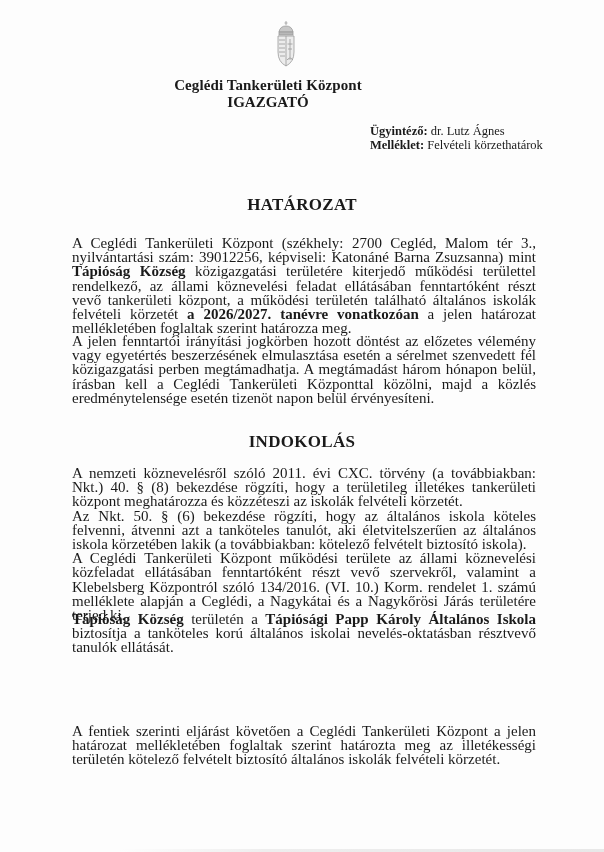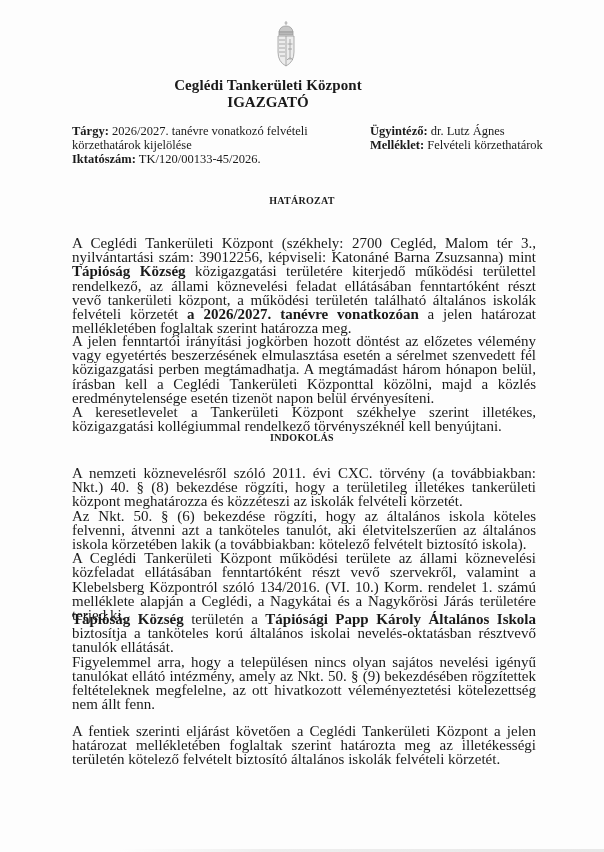--- a/index.html
+++ b/index.html
@@ -7,21 +7,21 @@
          font-family: "Liberation Serif", "DejaVu Serif", serif; color: #1a1a1a; }
   .page { position: absolute; left: 0; top: 0; width: 604px; height: 852px; background: #fdfdfd; }
   .crest { position: absolute; left: 274px; top: 20px; width: 24px; height: 50px; }
   .org { position: absolute; left: 0; width: 536px; text-align: center; font-weight: bold; }
   .org-name { top: 77px; font-size: 15px; letter-spacing: 0.1px; }
   .org-sub { top: 94px; font-size: 15px; }
   .meta { position: absolute; font-size: 12.5px; line-height: 14px; }
   .meta-left { left: 72px; top: 124px; width: 260px; }
   .meta-right { left: 370px; top: 124px; width: 220px; }
   .meta b { font-weight: bold; }
-  .heading { position: absolute; left: 0; width: 604px; text-align: center; font-weight: bold; font-size: 10px; letter-spacing: 0.3px; }
+  .heading { position: absolute; left: 0; width: 604px; text-align: center; font-weight: bold; font-size: 17px; letter-spacing: 0.3px; }
   .h1 { top: 195px; }
   .h2 { top: 432px; }
   .para { position: absolute; left: 72px; width: 464px; font-size: 15px; line-height: 14.2px; text-align: justify; margin: 0; }
   .para b { font-weight: bold; }
   .p1 { top: 236px; }
   .p2 { top: 334px; }
   .p3 { top: 466px; }
   .p4 { top: 612px; }
   .p5 { top: 724px; }
   .line { display: block; }
@@ -41,49 +41,42 @@
       <path d="M12 16 L12 46"></path>
       <path d="M5 20 L11 20 M5 24 L11 24 M5 28 L11 28 M5 32 L11 32 M6 36 L11 36"></path>
       <path d="M16 19 L16 40 M13.5 24 L18.5 24 M14 29 L18 29"></path>
       <path d="M13 40 Q16 36 19 40" fill="#d0d0d0"></path>
     </g>
   </svg>
 
   <div class="org org-name">Ceglédi Tankerületi Központ</div>
   <div class="org org-sub">IGAZGATÓ</div>
 
-  <div class="meta meta-left">
-    <span class="line"><b>Tárgy:</b> <span>2026/2027. tanévre vonatkozó felvételi</span></span>
-    <span class="line">körzethatárok kijelölése</span>
-    <span class="line"><b>Iktatószám:</b> <span>TK/120/00133-45/2026.</span></span>
-  </div>
 
   <div class="meta meta-right">
     <span class="line"><b>Ügyintéző:</b> <span>dr. Lutz Ágnes</span></span>
     <span class="line"><b>Melléklet:</b> <span>Felvételi körzethatárok</span></span>
   </div>
 
   <div class="heading h1">HATÁROZAT</div>
 
   <p class="para p1"><span>A Ceglédi Tankerületi Központ (székhely: 2700 Cegléd, Malom tér 3., nyilvántartási szám: 39012256, képviseli: Katonáné Barna Zsuzsanna) mint </span><b>Tápióság Község</b><span> közigazgatási területére kiterjedő működési területtel rendelkező, az állami köznevelési feladat ellátásában fenntartóként részt vevő tankerületi központ, a működési területén található általános iskolák felvételi körzetét </span><b>a 2026/2027. tanévre vonatkozóan</b><span> a jelen határozat mellékletében foglaltak szerint határozza meg.</span></p>
 
   <div class="para p2">
     <span class="line">A jelen fenntartói irányítási jogkörben hozott döntést az előzetes vélemény vagy egyetértés beszerzésének elmulasztása esetén a sérelmet szenvedett fél közigazgatási perben megtámadhatja. A megtámadást három hónapon belül, írásban kell a Ceglédi Tankerületi Központtal közölni, majd a közlés eredménytelensége esetén tizenöt napon belül érvényesíteni.</span>
-    <span class="line">A keresetlevelet a Tankerületi Központ székhelye szerint illetékes, közigazgatási kollégiummal rendelkező törvényszéknél kell benyújtani.</span>
   </div>
 
   <div class="heading h2">INDOKOLÁS</div>
 
   <div class="para p3">
     <span class="line">A nemzeti köznevelésről szóló 2011. évi CXC. törvény (a továbbiakban: Nkt.) 40. § (8) bekezdése rögzíti, hogy a területileg illetékes tankerületi központ meghatározza és közzéteszi az iskolák felvételi körzetét.</span>
     <span class="line">Az Nkt. 50. § (6) bekezdése rögzíti, hogy az általános iskola köteles felvenni, átvenni azt a tanköteles tanulót, aki életvitelszerűen az általános iskola körzetében lakik (a továbbiakban: kötelező felvételt biztosító iskola).</span>
     <span class="line">A Ceglédi Tankerületi Központ működési területe az állami köznevelési közfeladat ellátásában fenntartóként részt vevő szervekről, valamint a Klebelsberg Központról szóló 134/2016. (VI. 10.) Korm. rendelet 1. számú melléklete alapján a Ceglédi, a Nagykátai és a Nagykőrösi Járás területére terjed ki.</span>
   </div>
 
   <div class="para p4">
     <span class="line"><b>Tápióság Község</b><span> területén a </span><b>Tápiósági Papp Károly Általános Iskola</b><span> biztosítja a tanköteles korú általános iskolai nevelés-oktatásban résztvevő tanulók ellátását.</span></span>
-    <span class="line">Figyelemmel arra, hogy a településen nincs olyan sajátos nevelési igényű tanulókat ellátó intézmény, amely az Nkt. 50. § (9) bekezdésében rögzítettek feltételeknek megfelelne, az ott hivatkozott véleményeztetési kötelezettség nem állt fenn.</span>
   </div>
 
   <p class="para p5">A fentiek szerinti eljárást követően a Ceglédi Tankerületi Központ a jelen határozat mellékletében foglaltak szerint határozta meg az illetékességi területén kötelező felvételt biztosító általános iskolák felvételi körzetét.</p>
 
   <div class="bottom-shade"></div>
 </div>
 
 </body></html>

